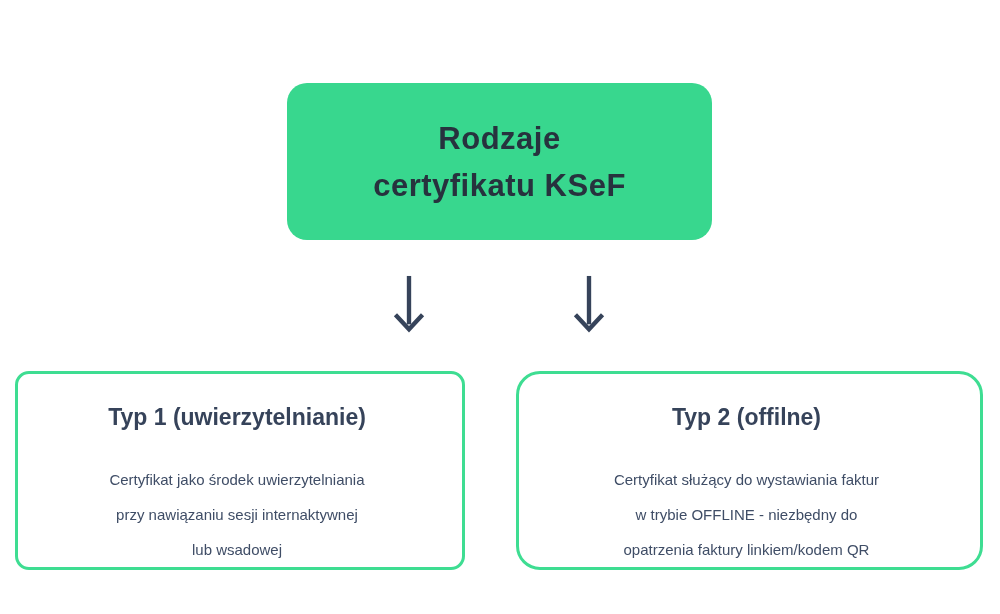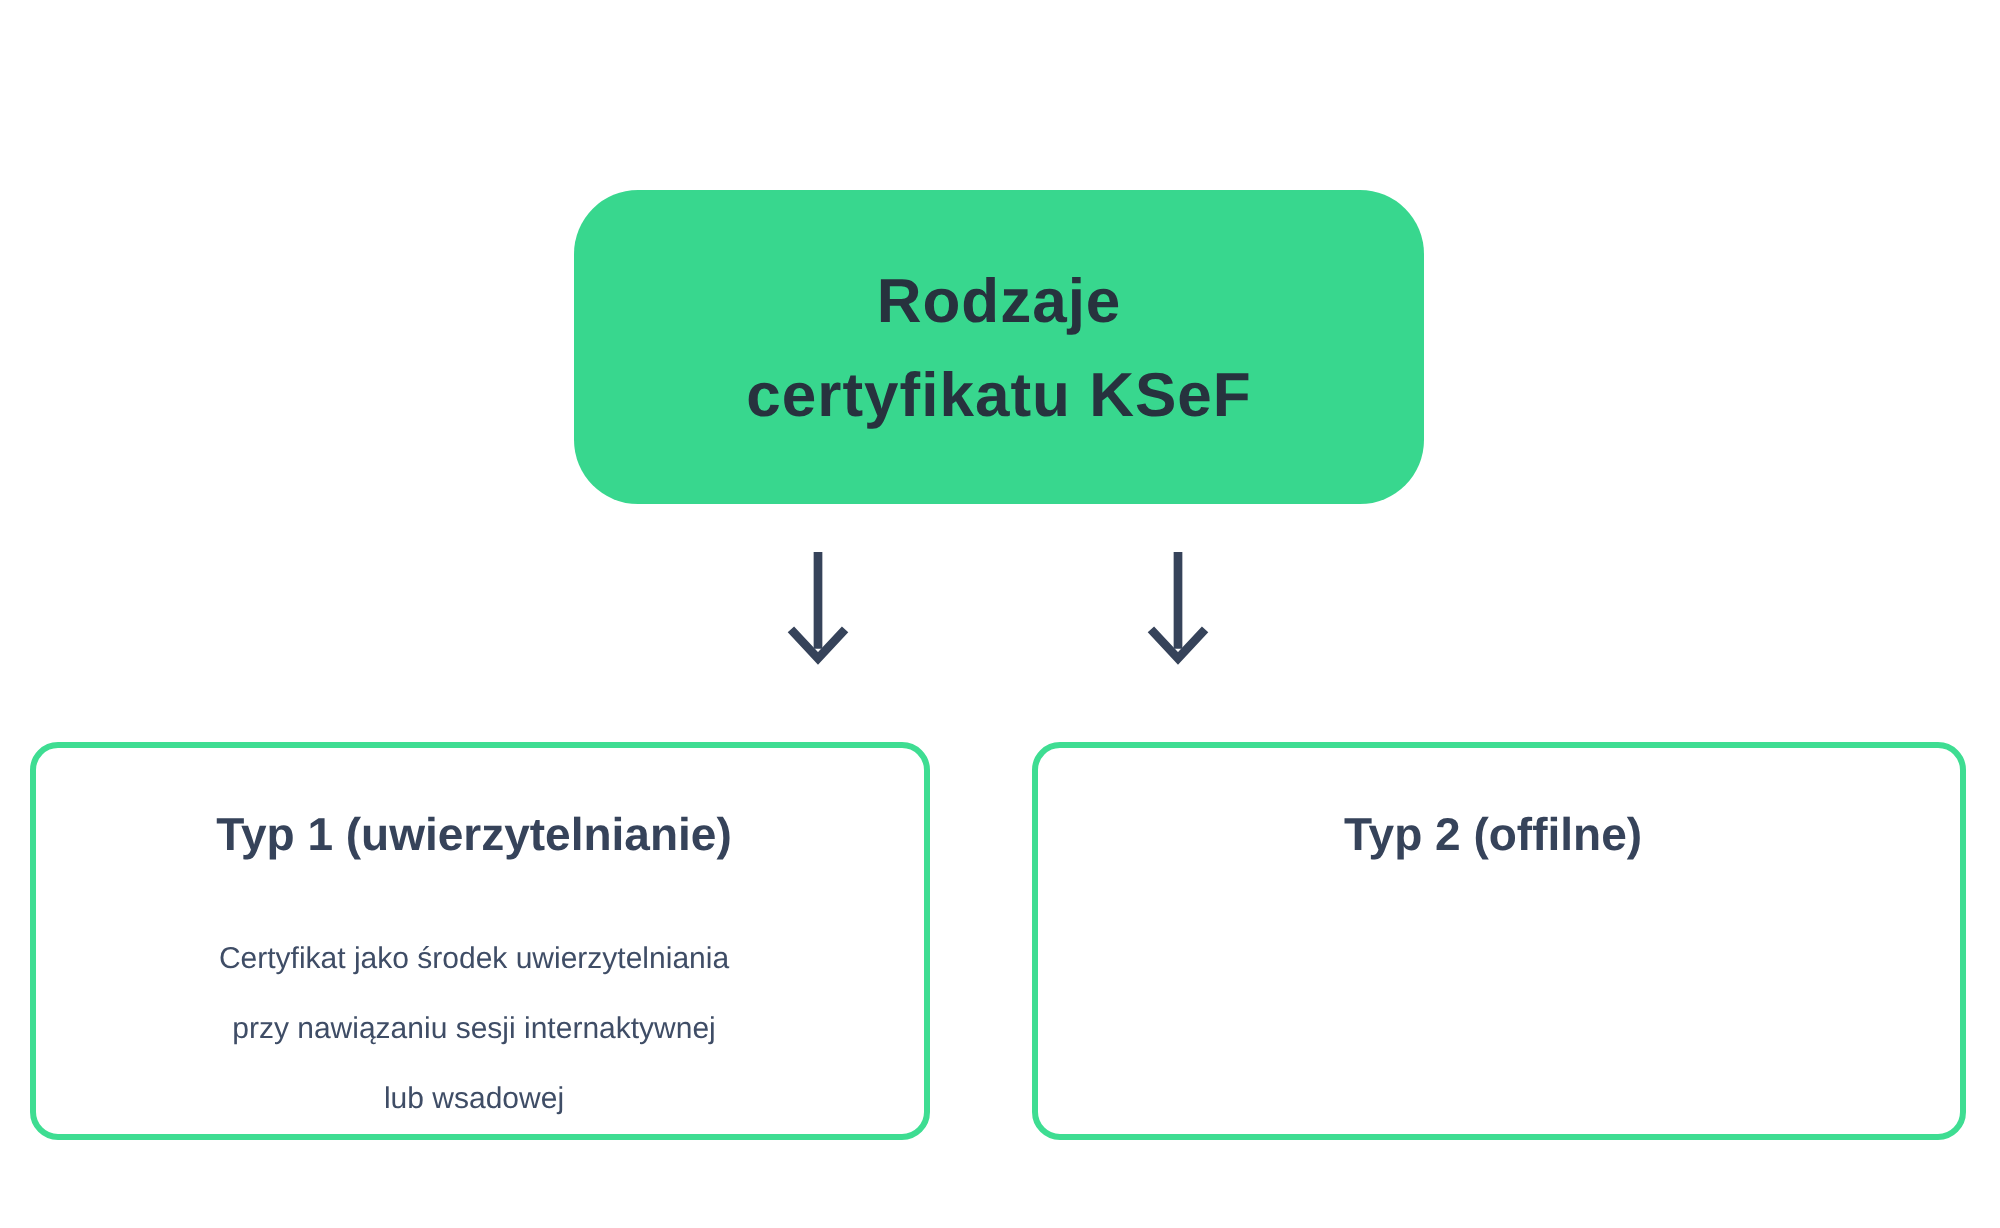--- a/index.html
+++ b/index.html
@@ -19,25 +19,25 @@
     position: relative;
     width: 1000px;
     height: 614px;
     background: #ffffff;
     font-family: "Liberation Sans", sans-serif;
     overflow: hidden;
   }
   .root-box {
     position: absolute;
     left: 287px;
-    top: 95px;
+    top: 83px;
     width: 425px;
     height: 157px;
     background: var(--green-fill);
-    border-radius: 32px;
+    border-radius: 20px;
     display: flex;
     align-items: center;
     justify-content: center;
   }
   .root-title {
     font-size: 31px;
     font-weight: 700;
     line-height: 47px;
     letter-spacing: 0.5px;
     color: var(--title-text);
@@ -60,21 +60,21 @@
     box-sizing: border-box;
     background: #ffffff;
     border: 3px solid var(--green-border);
     border-radius: 14px;
     display: flex;
     flex-direction: column;
     align-items: center;
     padding: 28px 16px 0 10px;
   }
   .card-1 { left: 15px;  width: 450px; }
-  .card-2 { left: 516px; width: 467px; }
+  .card-2 { left: 516px; width: 467px; border-radius: 24px; }
   .card-heading {
     font-size: 23px;
     font-weight: 700;
     line-height: 30px;
     color: var(--heading-text);
     text-align: center;
   }
   .card-body {
     margin-top: 30px;
     font-size: 15px;
@@ -106,15 +106,18 @@
 
   <div class="card card-1">
     <div class="card-heading">Typ 1 (uwierzytelnianie)</div>
     <div class="card-body">Certyfikat jako środek uwierzytelniania
 przy nawiązaniu sesji internaktywnej
 lub wsadowej</div>
   </div>
 
   <div class="card card-2">
     <div class="card-heading">Typ 2 (offilne)</div>
+    <div class="card-body">Certyfikat służący do wystawiania faktur
+w trybie OFFLINE - niezbędny do
+opatrzenia faktury linkiem/kodem QR</div>
   </div>
 
 </div>
 
 </body></html>

